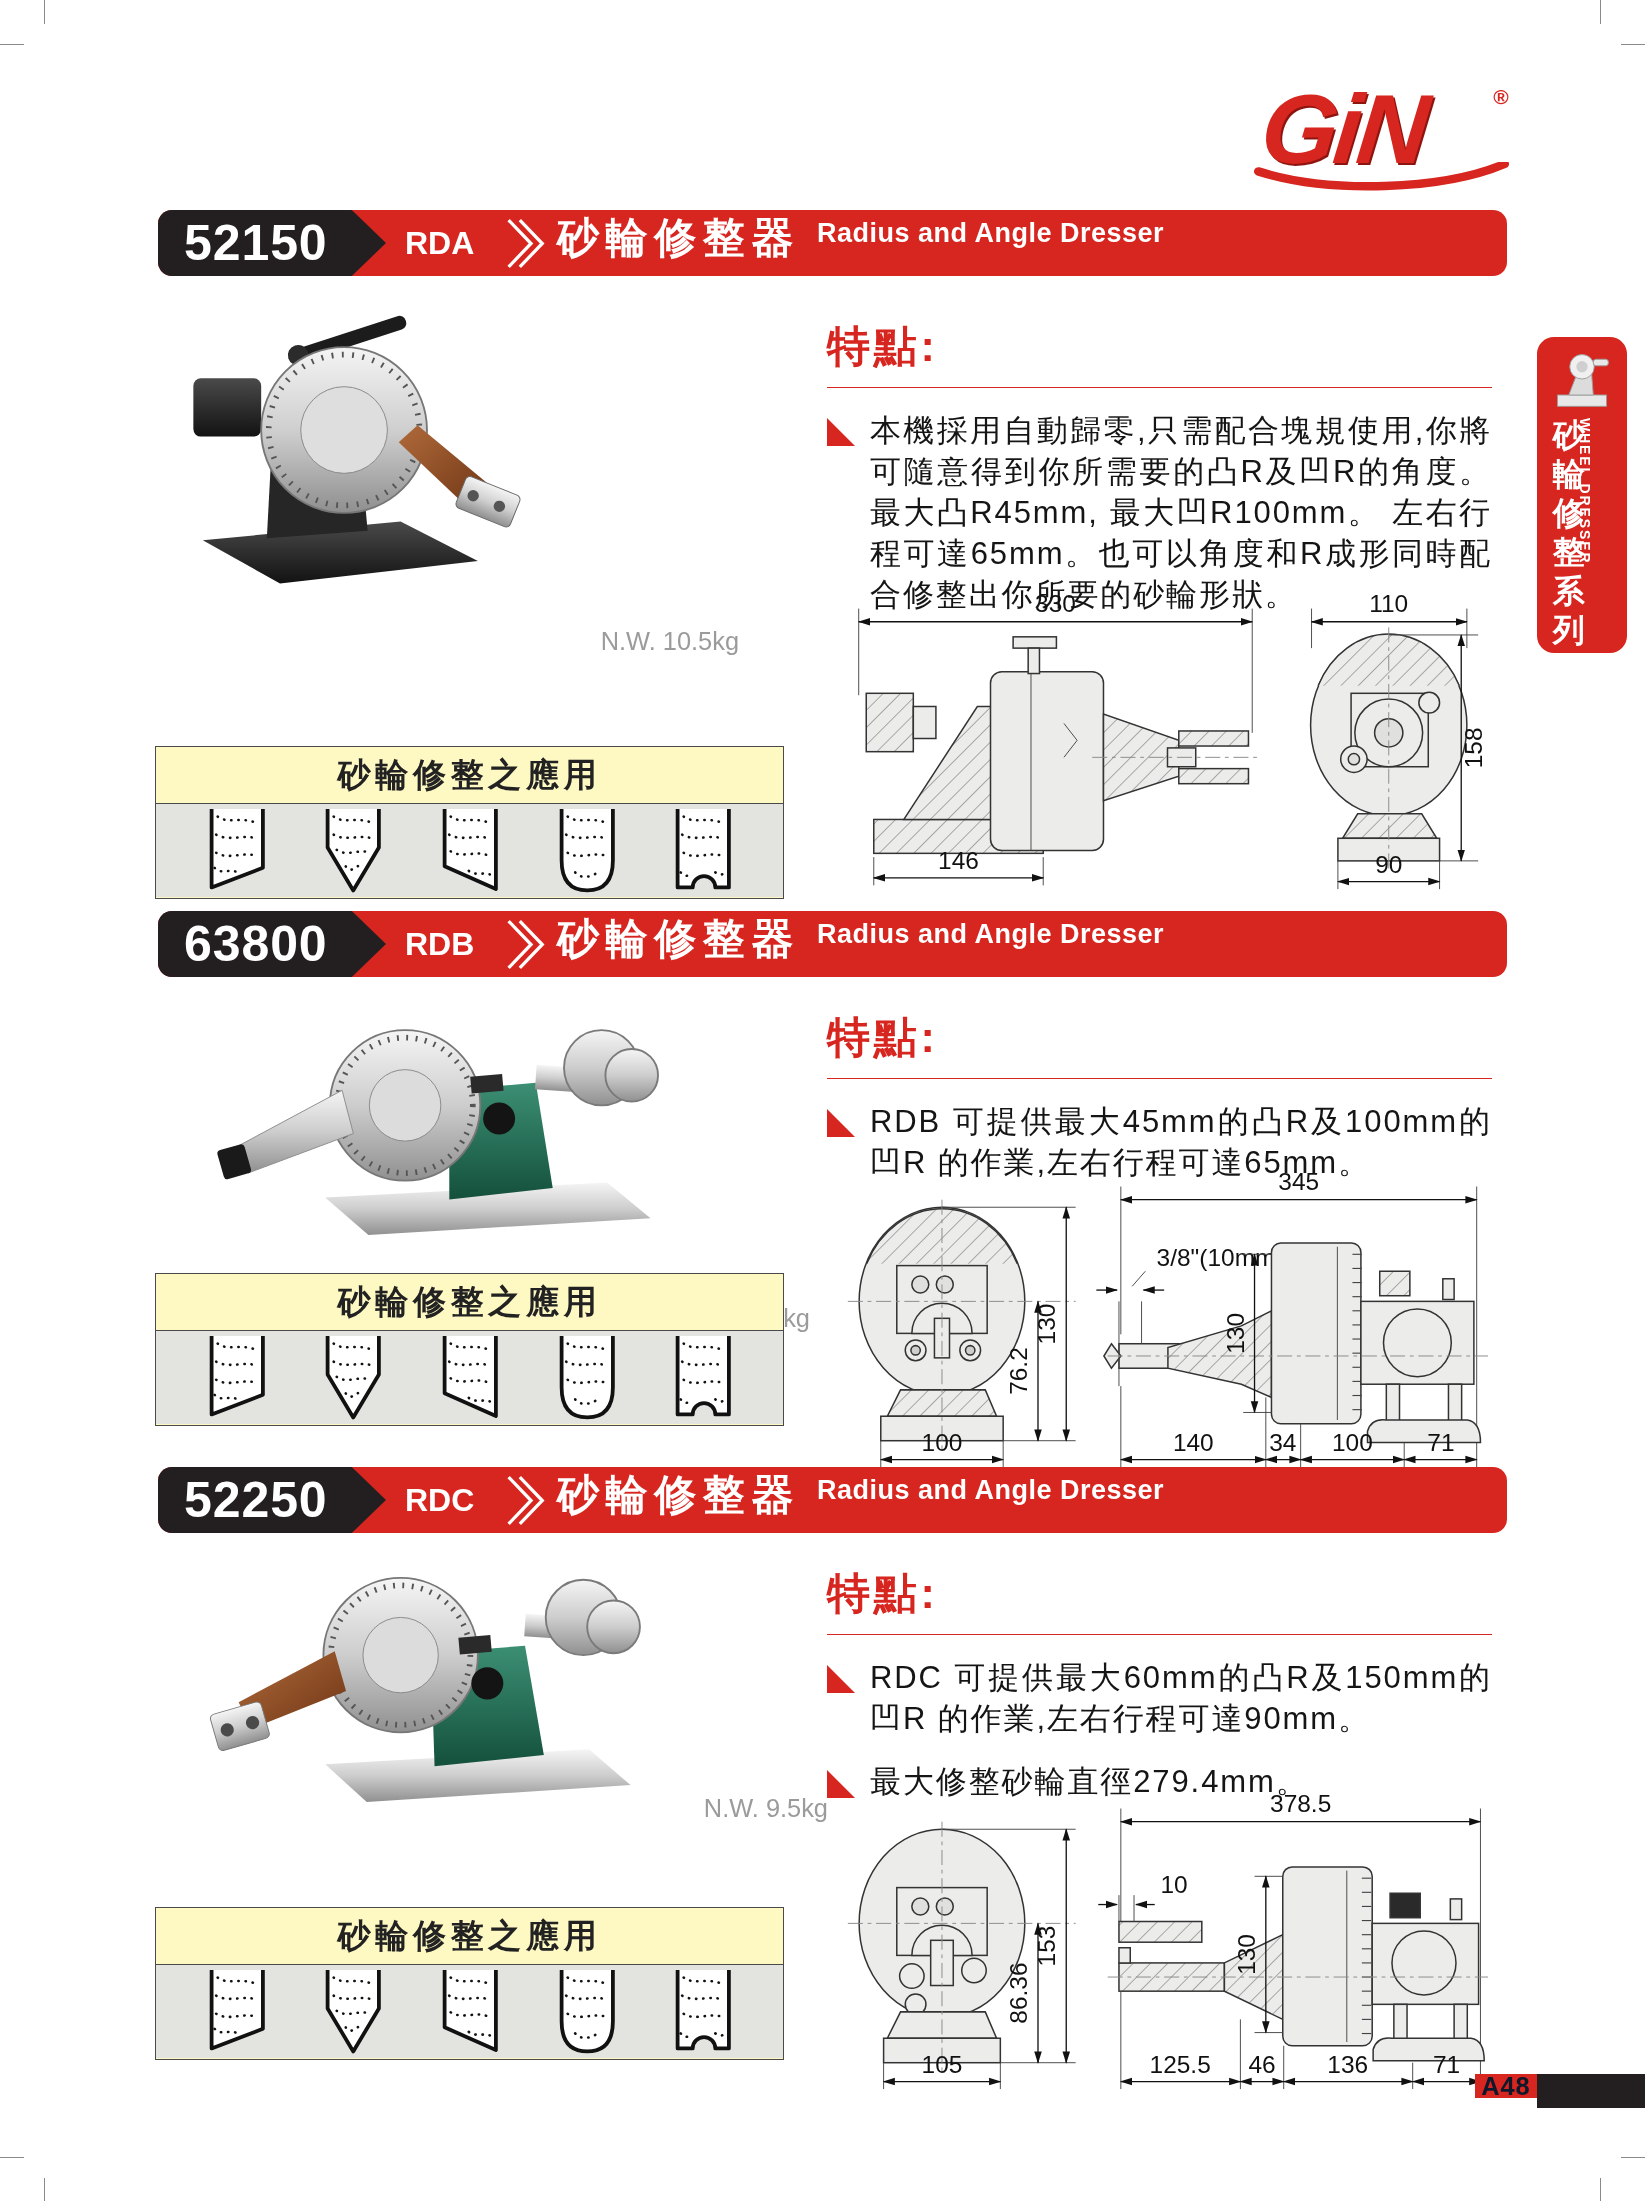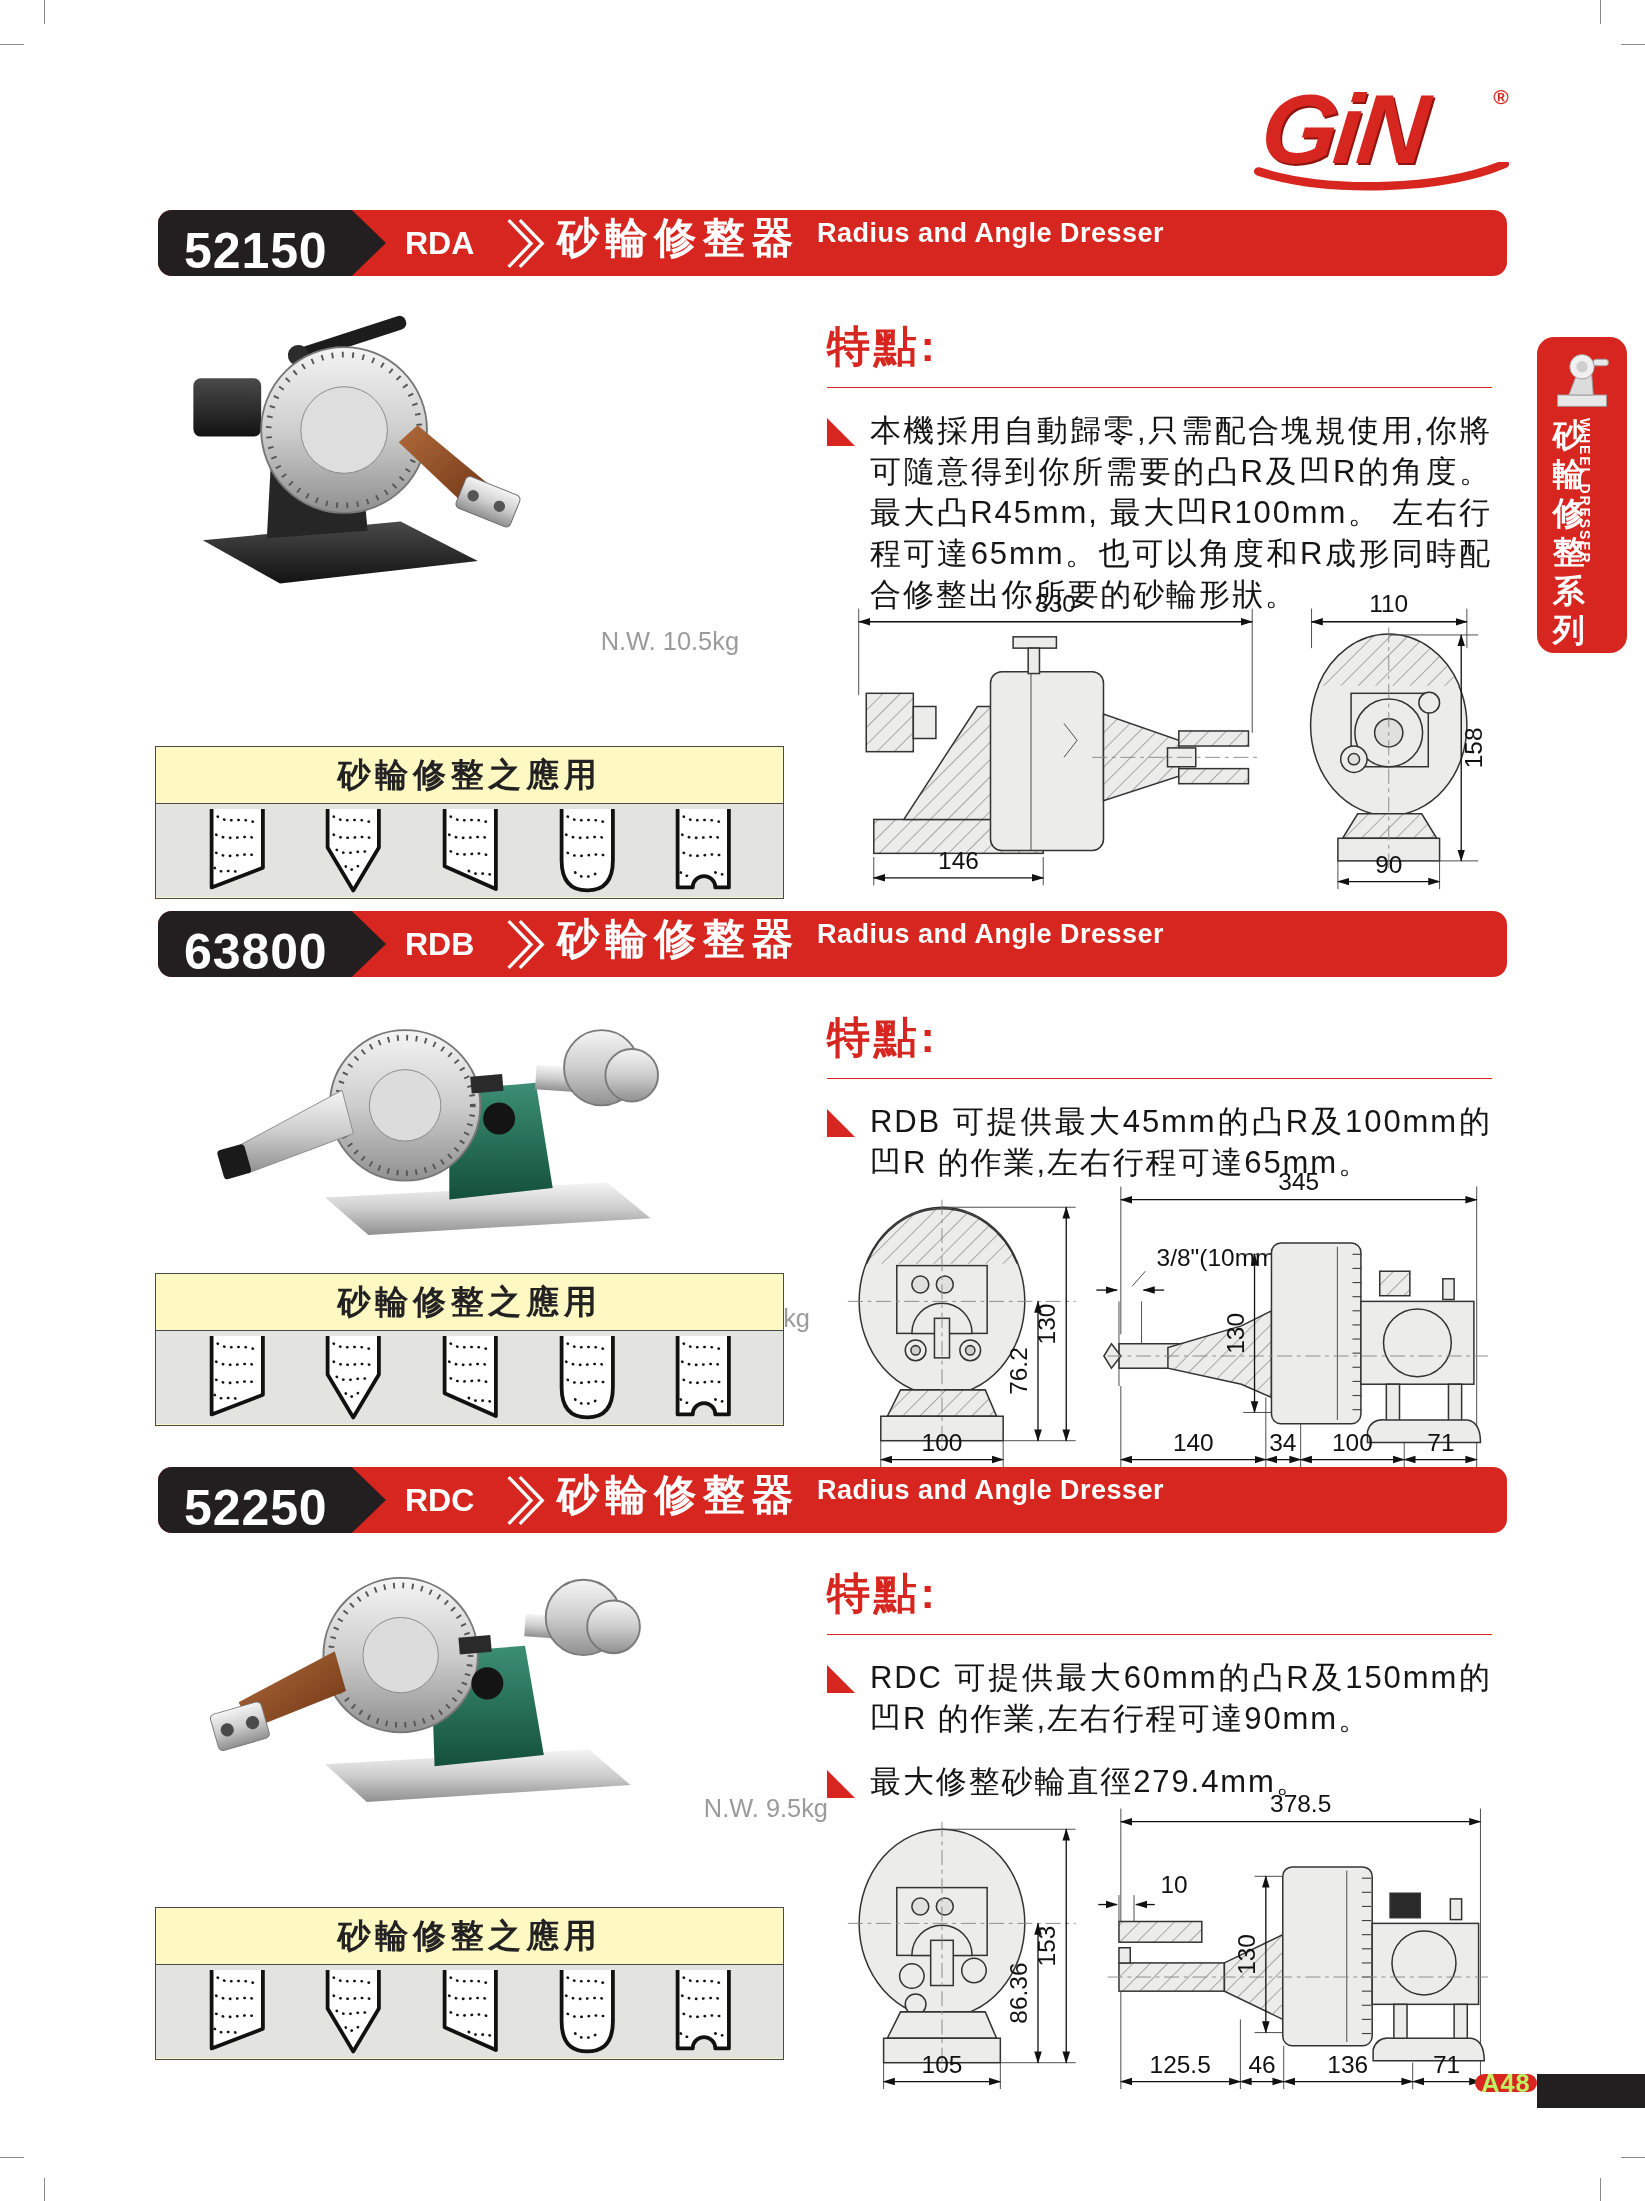--- a/index.html
+++ b/index.html
@@ -12,21 +12,21 @@
   .logo{left:1245px;top:79px;width:273px;height:115px;}
   .logo .gin{position:absolute;left:17px;top:-5.6px;font-size:98px;font-weight:800;font-style:italic;
              color:#d7261f;letter-spacing:-3.8px;transform:skewX(-6deg);text-shadow:1.9px 1.9px 0 #8e1410;}
   .logo .reg{position:absolute;right:9.4px;top:5.6px;font-size:21px;font-weight:700;color:#d7261f;font-style:normal;}
   
   .sec-hdr{left:158px;width:1349px;height:66px;}
   .hdr-red{position:absolute;inset:0;background:#d7261f;border-radius:14px;}
   .hdr-black{position:absolute;left:0;top:0;width:228px;height:66px;background:#231f20;
              border-radius:14px 0 0 14px;clip-path:polygon(0 0,85% 0,100% 50%,85% 100%,0 100%);}
   .hdr-code{position:absolute;left:3.8px;top:0;width:188px;height:66px;line-height:66px;text-align:center;
-            font-size:50px;font-weight:800;color:#fff;letter-spacing:0.9px;margin-top:8px;}
+            font-size:50px;font-weight:800;color:#fff;letter-spacing:0.9px;}
   .hdr-model{position:absolute;left:247px;top:0;height:66px;line-height:66px;font-size:32px;font-weight:700;color:#fff;}
   .hdr-chev{position:absolute;left:345px;top:6.6px;}
   .hdr-title{position:absolute;left:399px;top:0;height:66px;display:flex;align-items:flex-start;gap:17px;color:#fff;}
   .hdr-zh{font-size:42px;font-weight:700;letter-spacing:6.6px;}
   .hdr-en{font-size:27px;font-weight:700;letter-spacing:0.5px;padding-top:7.5px;}
   
   .features{width:665px;}
   .feat-hd{font-size:43px;font-weight:700;color:#d7261f;letter-spacing:3.8px;
            border-bottom:1.9px solid #d7261f;padding-bottom:11.3px;}
   .bullet{display:flex;gap:15px;margin-top:22.6px;}
@@ -40,22 +40,22 @@
              letter-spacing:4.7px;border-bottom:1.9px solid #4a4a4a;}
   .app-shapes{height:93px;background:#e3e3e0;display:flex;align-items:center;justify-content:space-evenly;}
   .app-shapes svg{display:block;}
   
   .side-tab{left:1537px;top:337px;width:90px;height:316px;background:#d7261f;border-radius:17px;}
   .tab-zh{position:absolute;left:11.3px;top:79px;width:41px;text-align:center;}
   .tab-zh div{font-size:32px;font-weight:700;color:#fff;line-height:39px;}
   .tab-en{position:absolute;left:56px;top:81px;font-size:14px;font-weight:700;color:#fff;letter-spacing:1.9px;
           white-space:nowrap;transform:rotate(90deg);transform-origin:left top;}
   
-  .pn-red{left:1475px;top:2074px;width:62px;height:18px;background:#d7261f;color:#bef264;font-size:25.4px;
-          font-weight:800;display:flex;align-items:center;justify-content:center;letter-spacing:0.9px;border-radius:9px;}
+  .pn-red{left:1475px;top:2074px;width:62px;height:24px;background:#d7261f;color:#0f172a;font-size:25.4px;
+          font-weight:800;display:flex;align-items:center;justify-content:center;letter-spacing:0.9px;}
   .pn-black{left:1537px;top:2074px;width:108px;height:34px;background:#231f20;}
   
   svg text.dim{font-family:"Liberation Sans","DejaVu Sans",sans-serif;font-size:26px;fill:#111;}
   svg .ln{stroke:#111;stroke-width:1.4;fill:none;}
   svg .ext{stroke:#444;stroke-width:1;fill:none;}
   svg .cl{stroke:#888;stroke-width:1;fill:none;stroke-dasharray:16 5 4 5;}
   svg .mach{stroke:#333;stroke-width:1.6;}
 </style>
 </head>
 <body>

